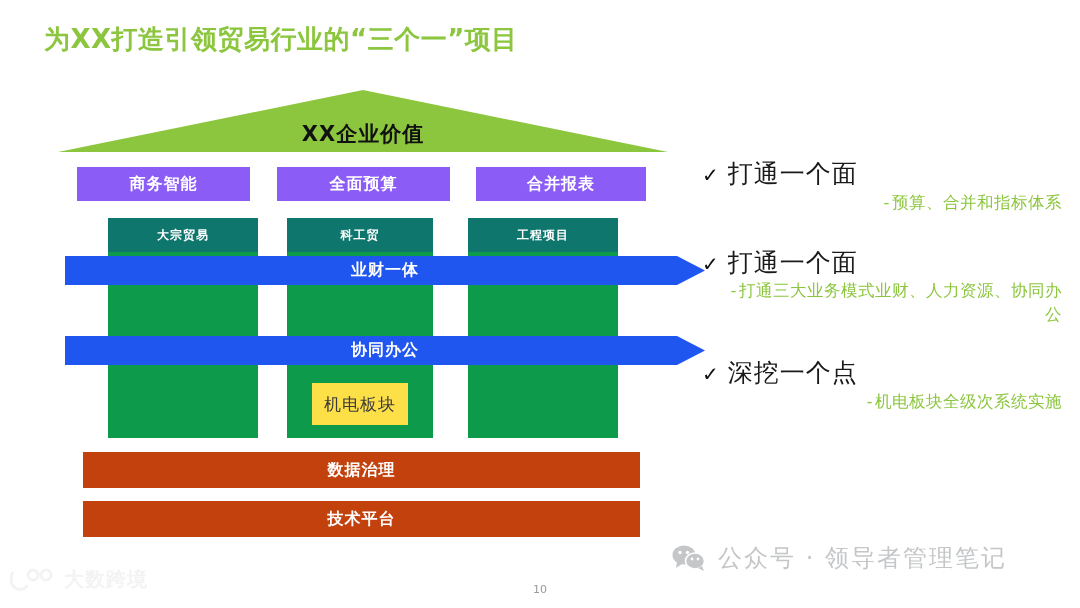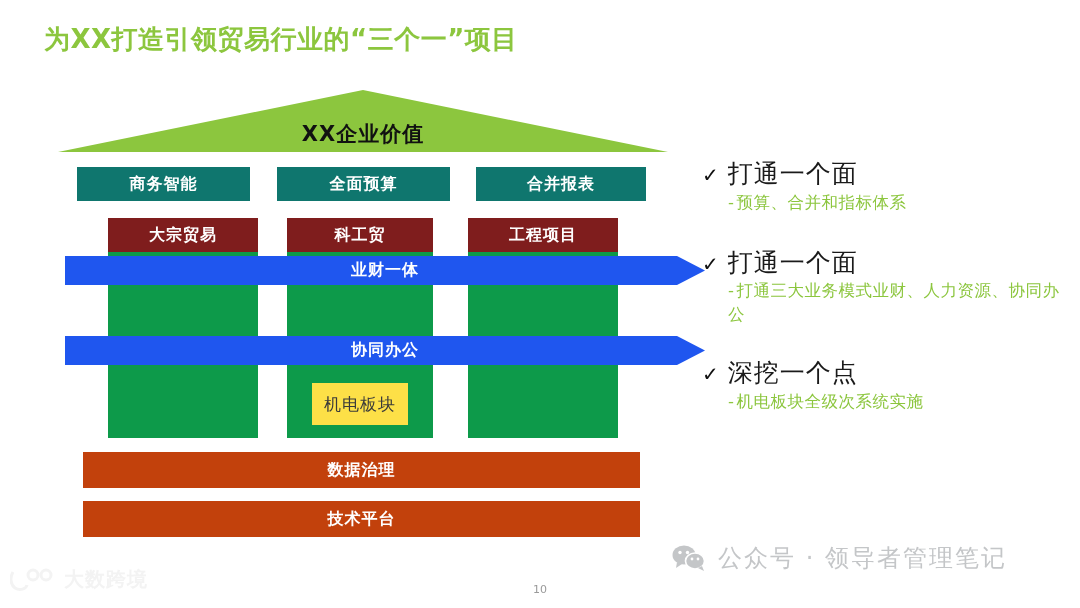--- a/index.html
+++ b/index.html
@@ -56,26 +56,26 @@
     display: flex;
     align-items: center;
     justify-content: center;
     box-sizing: border-box;
     color: #ffffff;
     font-weight: bold;
     letter-spacing: 1px;
     white-space: nowrap;
   }
   .box-cyan {
+    background: #8b5cf6;
+    font-size: 16px;
+  }
+  .box-green {
     background: #0f766e;
-    font-size: 16px;
-  }
-  .box-green {
-    background: #7f1d1d;
-    font-size: 16px;
+    font-size: 12px;
   }
   .col-green {
     position: absolute;
     background: #0d9a4a;
   }
   .box-darkgreen {
     background: #c2410c;
     font-size: 16px;
   }
 
@@ -134,20 +134,21 @@
     letter-spacing: 1px;
     line-height: 1.15;
   }
   .bullet-sub {
     margin-left: 26px;
     margin-top: 2px;
     font-size: 16.5px;
     color: #8cc63e;
     line-height: 1.45;
     letter-spacing: 0.5px;
+    text-align: right;
   }
   .bullet-sub .dash { margin-right: 2px; }
 
   
   .page-number {
     position: absolute;
     left: 0;
     top: 583px;
     width: 1080px;
     text-align: center;

